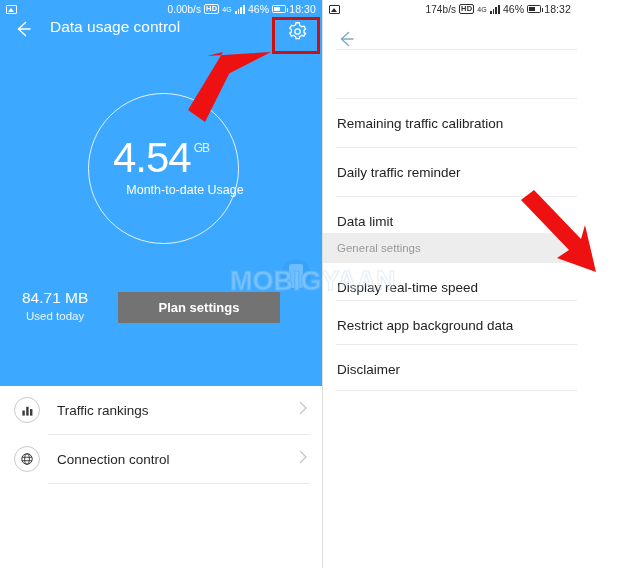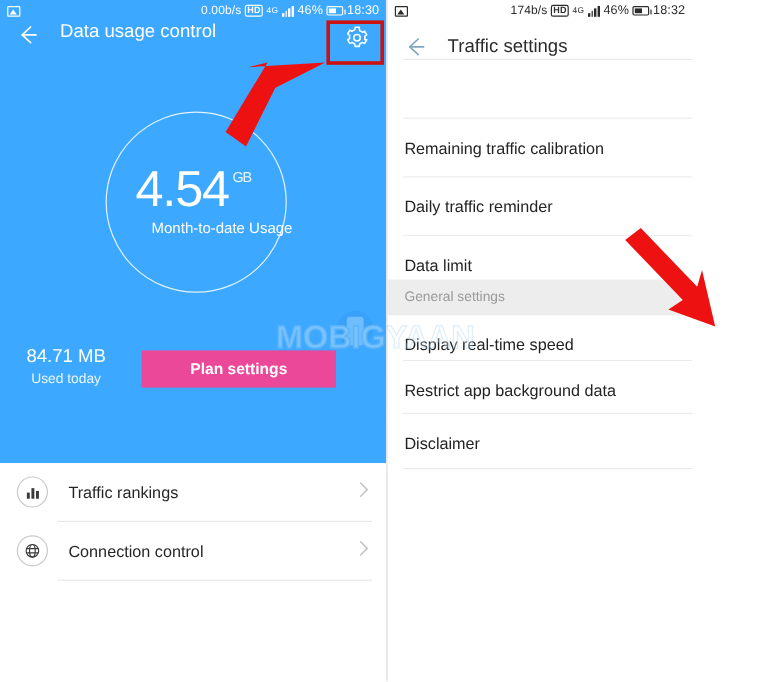--- a/index.html
+++ b/index.html
@@ -64,21 +64,21 @@
     font-size: 12.5px; color:#ffffff;margin-left:48px;
   }
   .today-val {
     position:absolute; left: 22px; top: 289px; font-size: 15.5px; color:#ffffff;
   }
   .today-cap {
     position:absolute; left: 26px; top: 310px; font-size: 11.5px; color:#eaf6ff;
   }
   .plan-btn {
     position:absolute; left: 118px; top: 292px; width: 162px; height: 31px;
-    background: #ec4899; color:#ffffff; font-size: 13px; font-weight: bold;
+    background: #737373; color:#ffffff; font-size: 13px; font-weight: bold;
     display:flex; align-items:center; justify-content:center; cursor:pointer;text-align:right;
   }
 
   .lrow {
     position:absolute; left:0; width: 322px; height: 48px; display:flex; align-items:center;
     padding-left: 14px; background:#fff; cursor:pointer;
   }
   .lrow .circ {
     width: 26px; height:26px; border-radius:50%; border:1px solid #c9c9c9;
     display:flex; align-items:center; justify-content:center; flex:0 0 auto;
@@ -244,21 +244,20 @@
       </span>
     </div>
 
     <div class="appbar-r">
       <span class="back-arrow">
         <svg width="22" height="22" viewBox="0 0 22 22" fill="none" stroke="#7fa8c4" stroke-width="1.4">
           <path d="M13.5 4.5 L6.5 11 L13.5 17.5" stroke-linecap="round" stroke-linejoin="round"></path>
           <path d="M6.5 11 H18" stroke-linecap="round"></path>
         </svg>
       </span>
-      <span class="appbar-title">Traffic settings</span>
     </div>
 
     <div class="rdiv" style="top:49px"></div>
 
     <div class="rdiv" style="top:98px"></div>
 
     <div class="rrow" style="top:99px">
       <span class="lbl">Remaining traffic calibration</span>
       <span class="val">0MB</span>
       <span class="chev">

